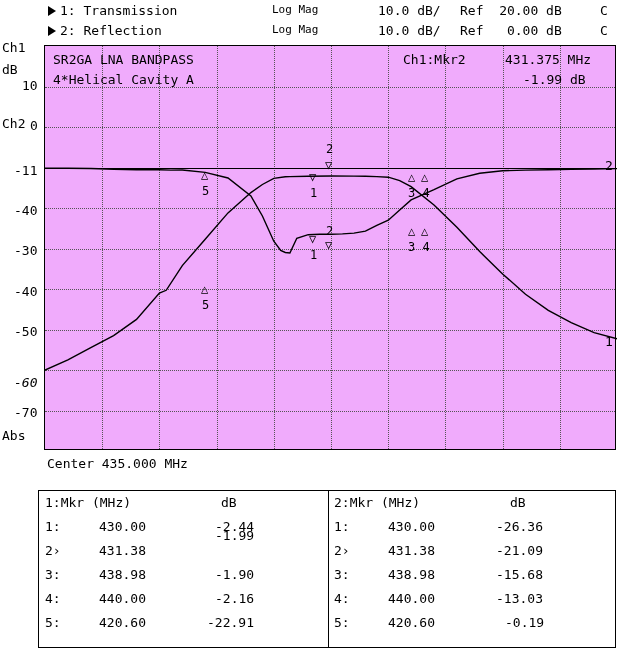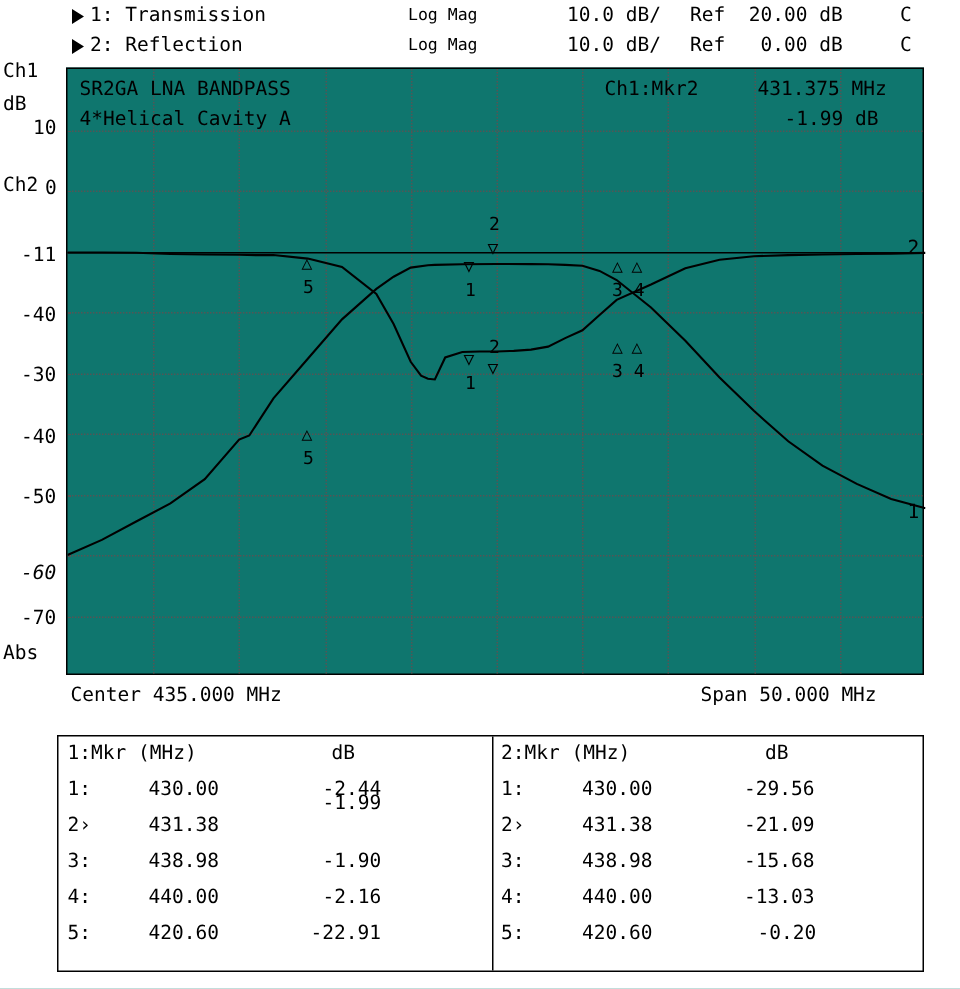--- a/index.html
+++ b/index.html
@@ -11,21 +11,21 @@
   .hdr-ch{position:absolute;font-size:13px;white-space:pre;}
   .hdr-col-fmt{position:absolute;left:272px;white-space:pre;font-size:11px;}
   .hdr-col-scl{position:absolute;left:378px;white-space:pre;font-size:13px;}
   .hdr-col-ref{position:absolute;left:460px;white-space:pre;font-size:13px;}
   .hdr-col-c{position:absolute;left:600px;white-space:pre;font-size:13px;}
 
   
   .lbl{position:absolute;font-size:13px;white-space:pre;}
 
   
-  #plot{position:absolute;left:44px;top:45px;width:572px;height:405px;border:1px solid #000;box-sizing:border-box;background:#0f766e;}
+  #plot{position:absolute;left:44px;top:45px;width:572px;height:405px;border:1px solid #000;box-sizing:border-box;background:#f0abfc;}
   #plot .vline{position:absolute;top:0;bottom:0;width:0;border-left:1px dotted #555;}
   #plot .hline{position:absolute;left:0;right:0;height:0;border-top:1px dotted #555;}
   #plot .hline.solid{border-top:1px solid #000;}
   #plot svg{position:absolute;left:0;top:0;}
 
   .intext{position:absolute;font-size:13px;white-space:pre;}
 
   
   .mk{position:absolute;font-size:12px;white-space:pre;text-align:center;}
 
@@ -130,21 +130,20 @@
 
     <div class="mk" style="left:363px;top:178px;">△</div>
     <div class="mk" style="left:376px;top:178px;">△</div>
     <div class="mk" style="left:363px;top:194px;">3 4</div>
 
     <div class="mk" style="left:156px;top:236px;">△</div>
     <div class="mk" style="left:157px;top:252px;">5</div>
   </div>
 
   <div class="axlbl mono" style="left:47px;top:456px;">Center 435.000 MHz</div>
-  <div class="axlbl mono" style="left:467px;top:456px;">Span 50.000 MHz</div>
 
   <div class="tbl" style="left:38px;top:490px;width:578px;height:158px;">
     <div class="divider" style="left:289px;"></div>
 
     <div class="trow mono" style="left:6px;top:4px;">1:Mkr (MHz)</div>
     <div class="trow mono" style="left:182px;top:4px;">dB</div>
 
     <div class="trow mono" style="left:6px;top:28px;">1:</div>
     <div class="trow mono" style="left:60px;top:28px;">430.00</div>
     <div class="trow mono" style="left:176px;top:28px;">-2.44</div>
@@ -163,32 +162,32 @@
 
     <div class="trow mono" style="left:6px;top:124px;">5:</div>
     <div class="trow mono" style="left:60px;top:124px;">420.60</div>
     <div class="trow mono" style="left:168px;top:124px;">-22.91</div>
 
     <div class="trow mono" style="left:295px;top:4px;">2:Mkr (MHz)</div>
     <div class="trow mono" style="left:471px;top:4px;">dB</div>
 
     <div class="trow mono" style="left:295px;top:28px;">1:</div>
     <div class="trow mono" style="left:349px;top:28px;">430.00</div>
-    <div class="trow mono" style="left:457px;top:28px;">-29.56</div>
+    <div class="trow mono" style="left:457px;top:28px;">-26.36</div>
 
     <div class="trow mono" style="left:295px;top:52px;">2›</div>
     <div class="trow mono" style="left:349px;top:52px;">431.38</div>
     <div class="trow mono" style="left:457px;top:52px;">-21.09</div>
 
     <div class="trow mono" style="left:295px;top:76px;">3:</div>
     <div class="trow mono" style="left:349px;top:76px;">438.98</div>
     <div class="trow mono" style="left:457px;top:76px;">-15.68</div>
 
     <div class="trow mono" style="left:295px;top:100px;">4:</div>
     <div class="trow mono" style="left:349px;top:100px;">440.00</div>
     <div class="trow mono" style="left:457px;top:100px;">-13.03</div>
 
     <div class="trow mono" style="left:295px;top:124px;">5:</div>
     <div class="trow mono" style="left:349px;top:124px;">420.60</div>
-    <div class="trow mono" style="left:466px;top:124px;">-0.20</div>
+    <div class="trow mono" style="left:466px;top:124px;">-0.19</div>
   </div>
 
 </div>
 
 </body></html>

